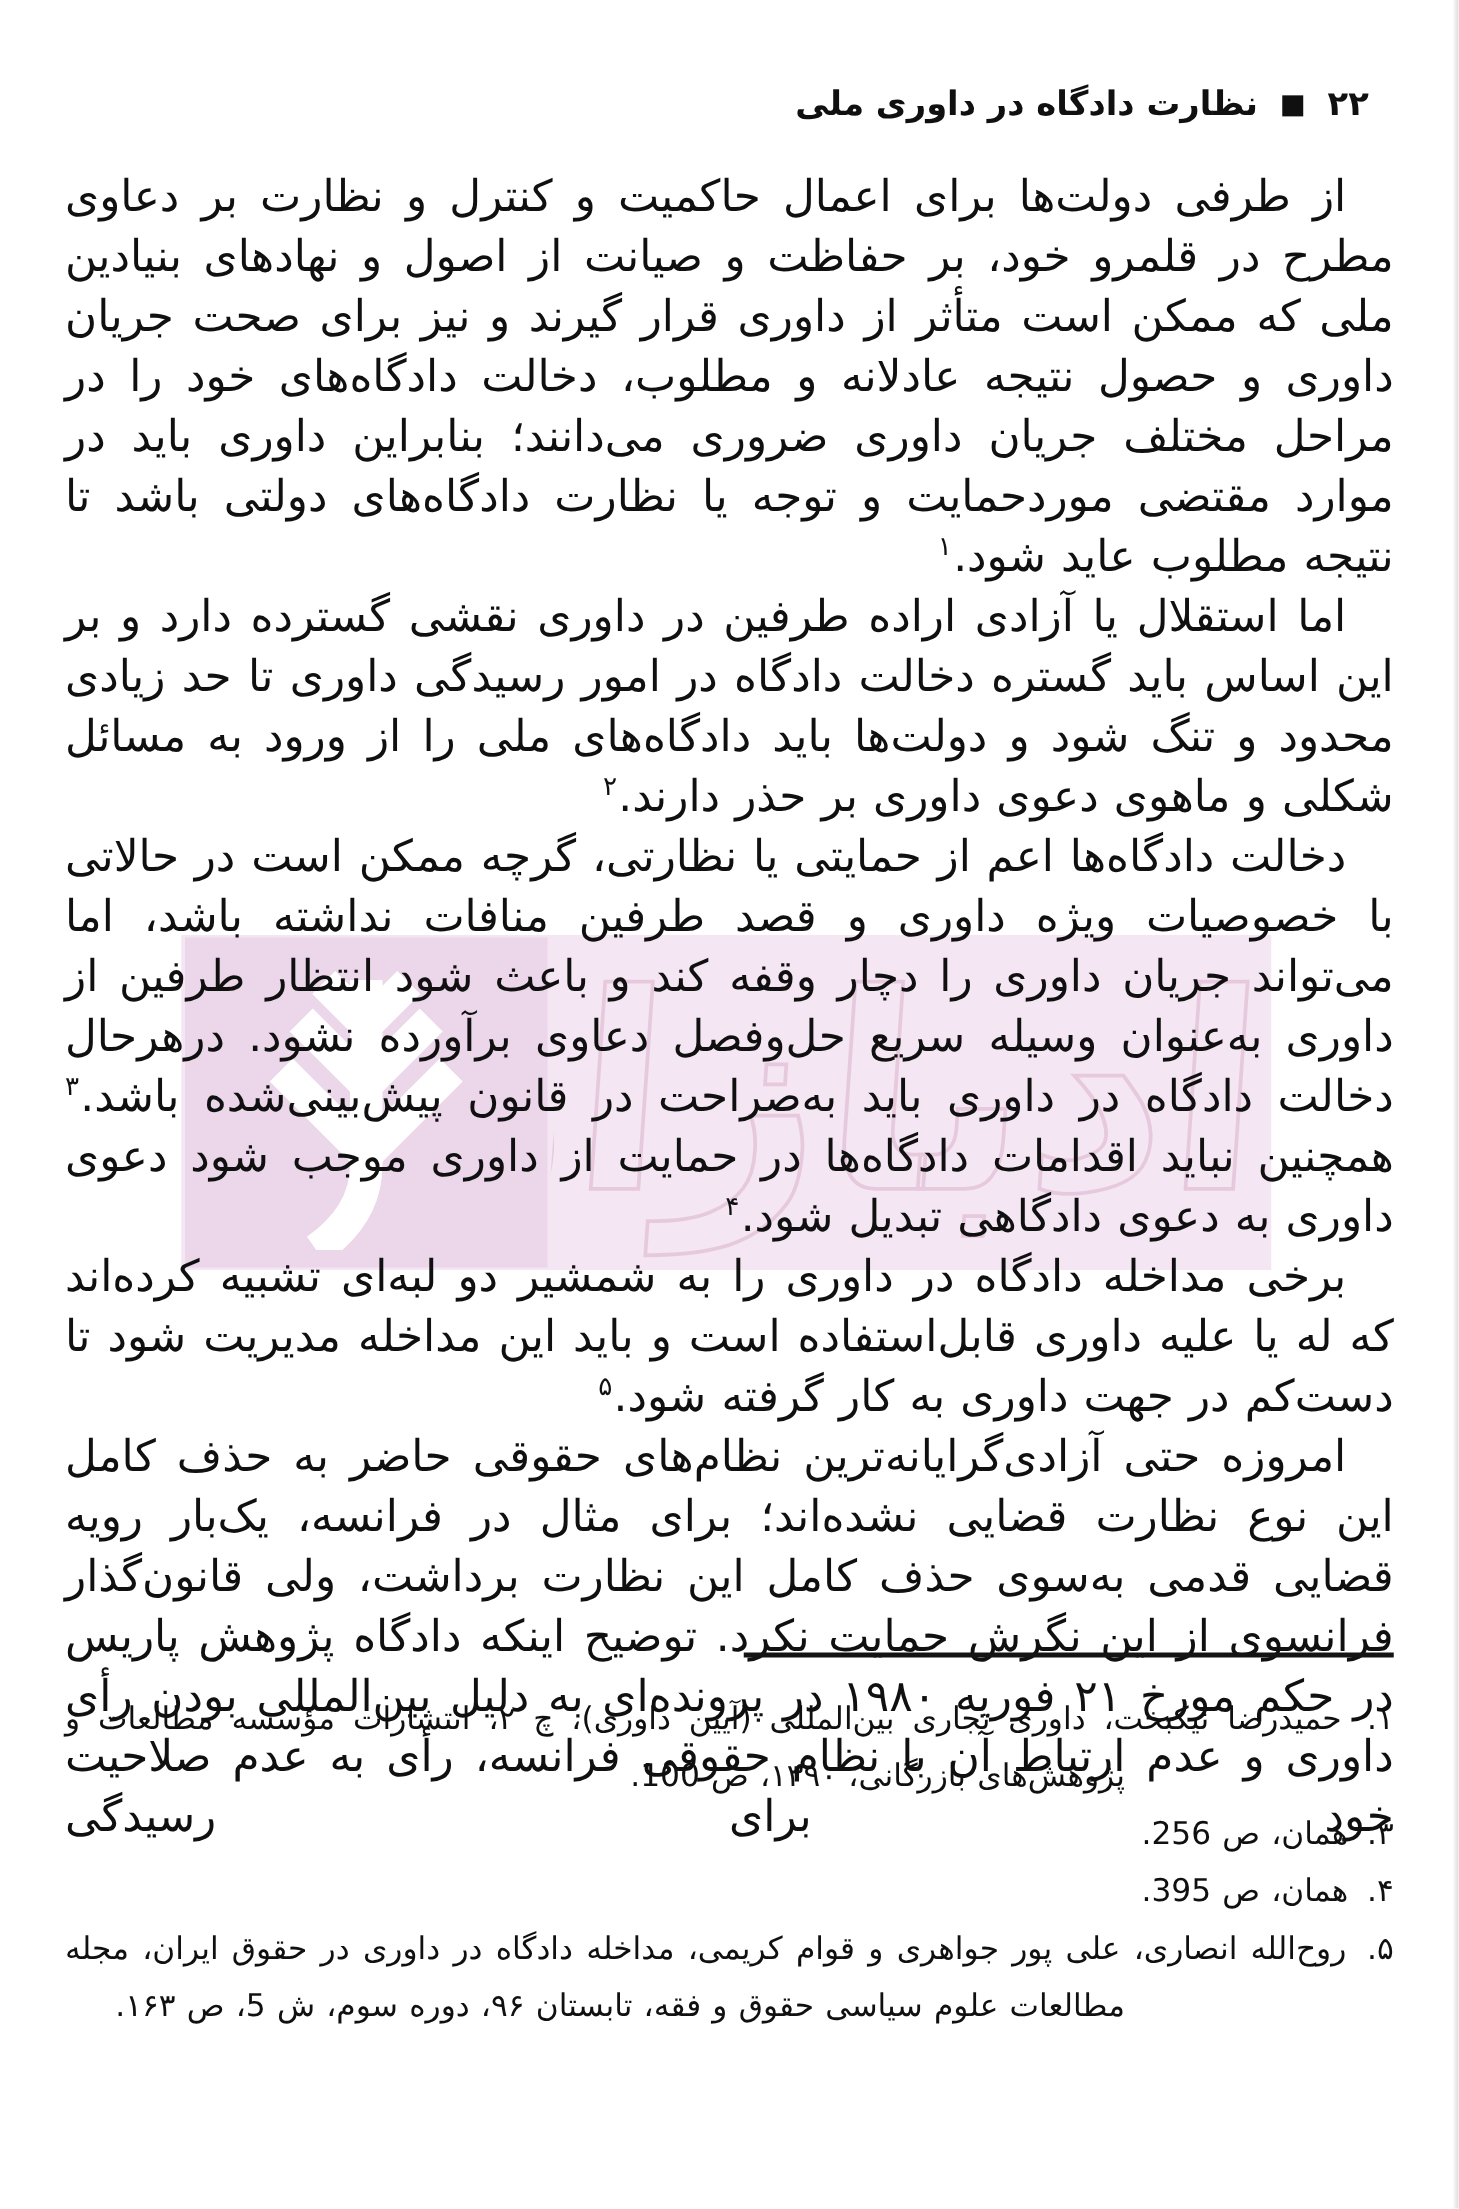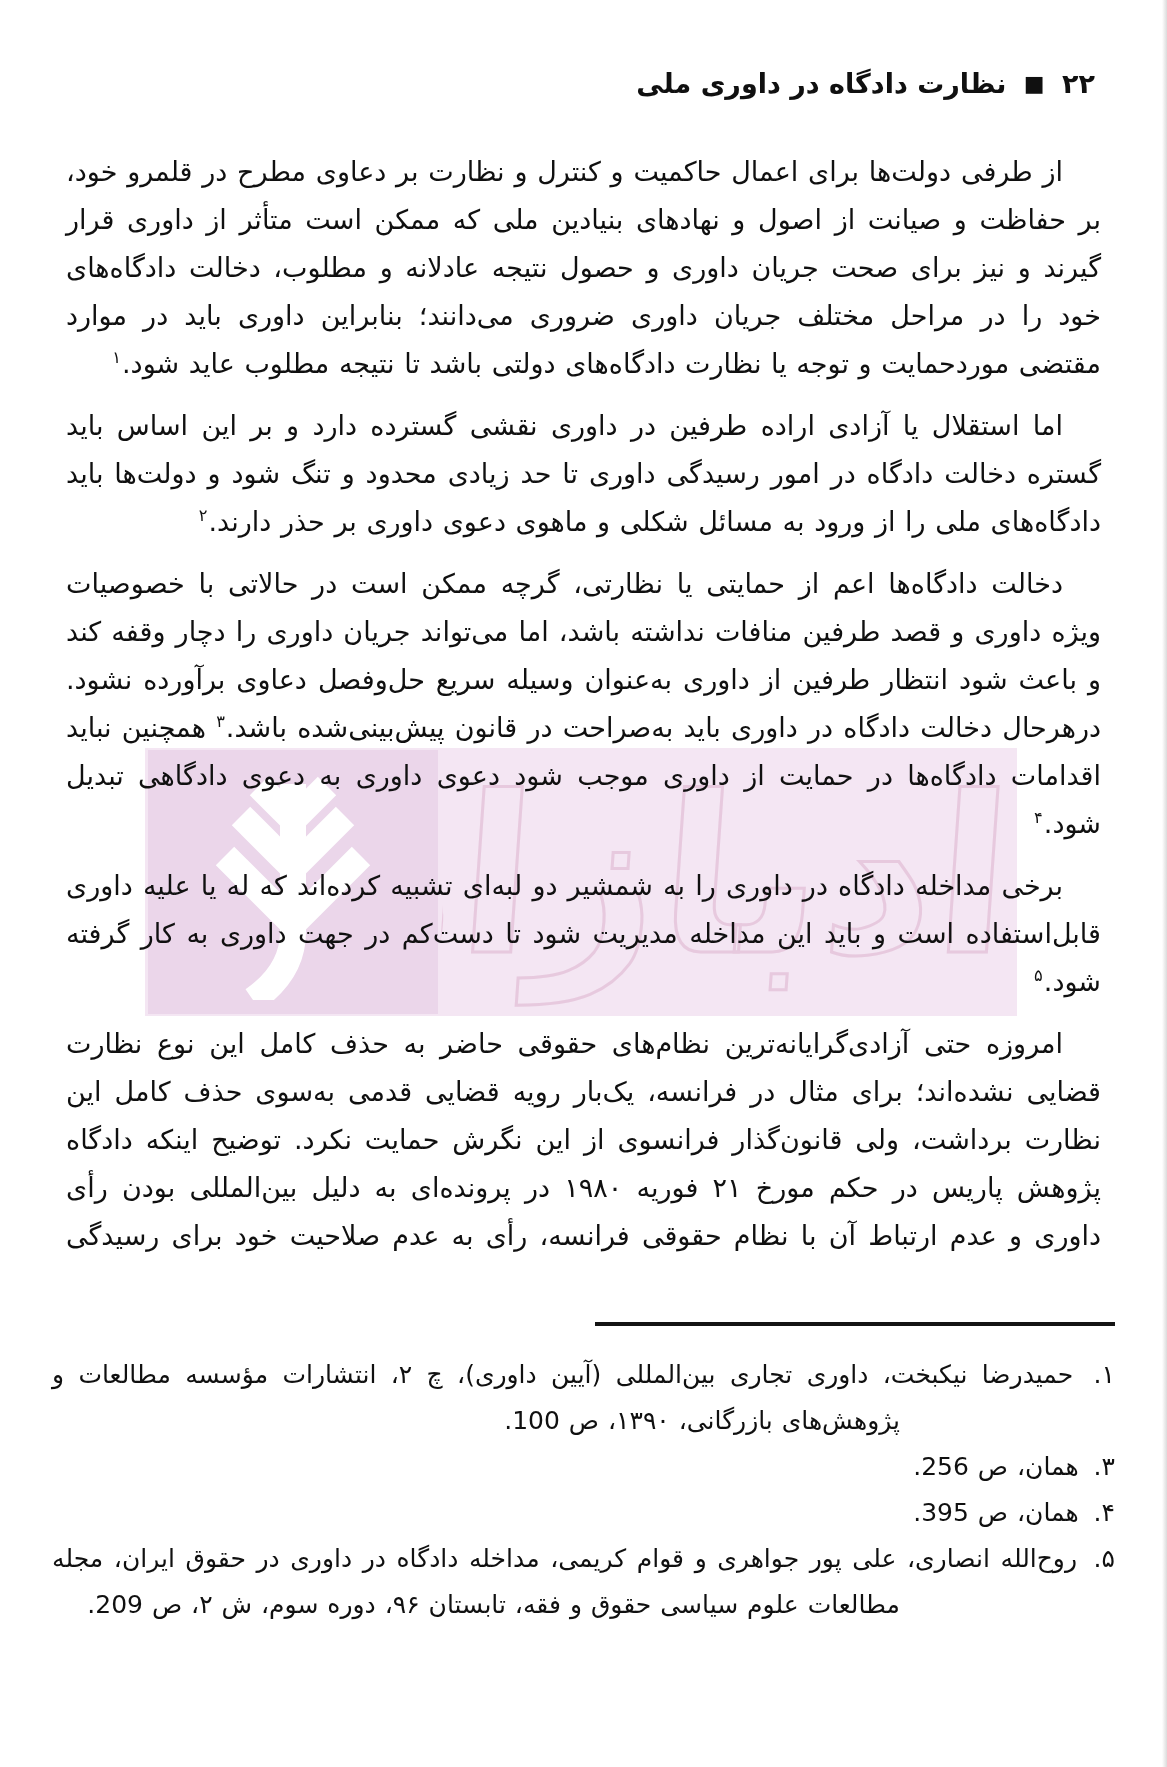--- a/index.html
+++ b/index.html
@@ -27,22 +27,22 @@
   .header .bullet { font-size: 22px; padding: 0 8px; position: relative; top: -2px; }
   
   .content {
     position: absolute;
     top: 134px;
     right: 52px;
     left: 52px;
     z-index: 2;
   }
   .para {
-    margin: 14px;
-    font-size: 27px;
+    margin: 0;
+    font-size: 35px;
     line-height: 48px;
     text-align: justify;
     text-indent: 38px;
     word-spacing: 1px;
   }
   .para.cutoff { text-align-last: justify; }
   sup.fnref { font-size: 0.6em; line-height: 0; margin-right: 1px; }
   
   .fnsep {
     position: absolute;
@@ -156,17 +156,17 @@
       <p class="para"><span>برخی مداخله دادگاه در داوری را به شمشیر دو لبه‌ای تشبیه کرده‌اند که له یا علیه داوری قابل‌استفاده است و باید این مداخله مدیریت شود تا دست‌کم در جهت داوری به کار گرفته شود.</span><sup class="fnref">۵</sup></p>
       <p class="para cutoff"><span>امروزه حتی آزادی‌گرایانه‌ترین نظام‌های حقوقی حاضر به حذف کامل این نوع نظارت قضایی نشده‌اند؛ برای مثال در فرانسه، یک‌بار رویه قضایی قدمی به‌سوی حذف کامل این نظارت برداشت، ولی قانون‌گذار فرانسوی از این نگرش حمایت نکرد. توضیح اینکه دادگاه پژوهش پاریس در حکم مورخ ۲۱ فوریه ۱۹۸۰ در پرونده‌ای به دلیل بین‌المللی بودن رأی داوری و عدم ارتباط آن با نظام حقوقی فرانسه، رأی به عدم صلاحیت خود برای رسیدگی</span></p>
     </div>
 
   <div class="fnsep"></div>
 
   <div class="footnotes">
       <p class="footnote"><span class="fn-num">۱. </span><span>حمیدرضا نیکبخت، داوری تجاری بین‌المللی (آیین داوری)، چ ۲، انتشارات مؤسسه مطالعات و پژوهش‌های بازرگانی، ۱۳۹۰، ص 100.</span></p>
       <p class="footnote"><span class="fn-num">۳. </span><span>همان، ص 256.</span></p>
       <p class="footnote"><span class="fn-num">۴. </span><span>همان، ص 395.</span></p>
-      <p class="footnote"><span class="fn-num">۵. </span><span>روح‌الله انصاری، علی پور جواهری و قوام کریمی، مداخله دادگاه در داوری در حقوق ایران، مجله مطالعات علوم سیاسی حقوق و فقه، تابستان ۹۶، دوره سوم، ش ۲، ص 209.</span></p>
+      <p class="footnote"><span class="fn-num">۵. </span><span>روح‌الله انصاری، علی پور جواهری و قوام کریمی، مداخله دادگاه در داوری در حقوق ایران، مجله مطالعات علوم سیاسی حقوق و فقه، تابستان ۹۶، دوره سوم، ش 5، ص ۱۶۳.</span></p>
     </div>
 
   <div class="scan-edge"></div>
 </div>
 
 </body></html>

